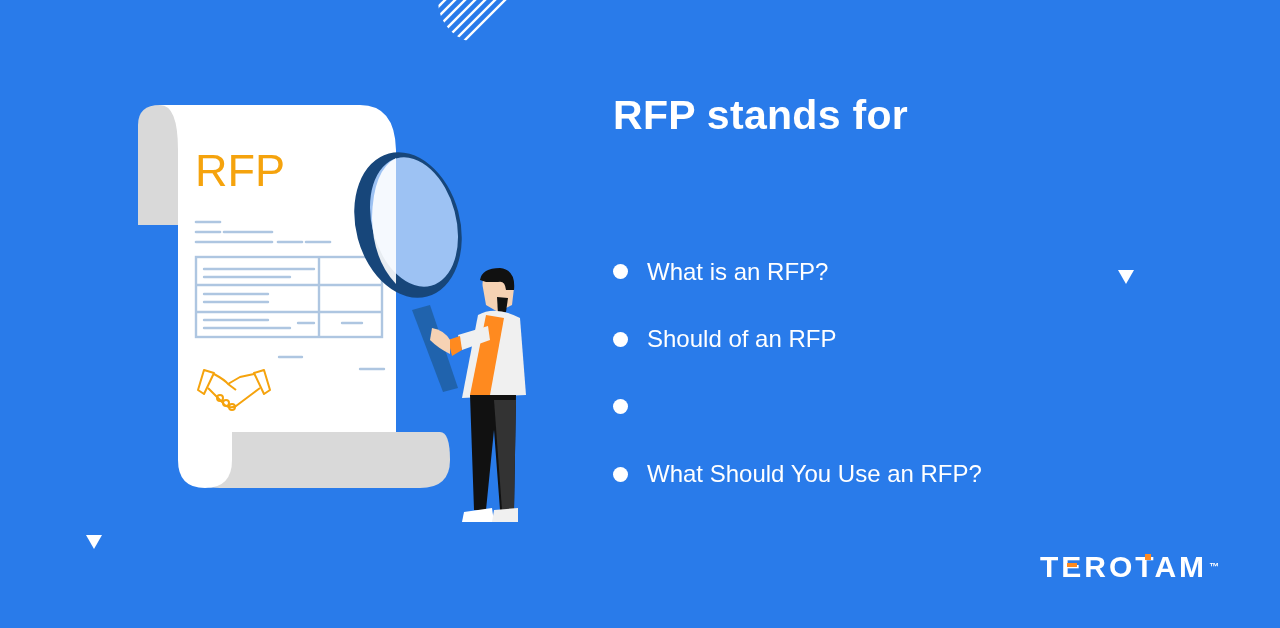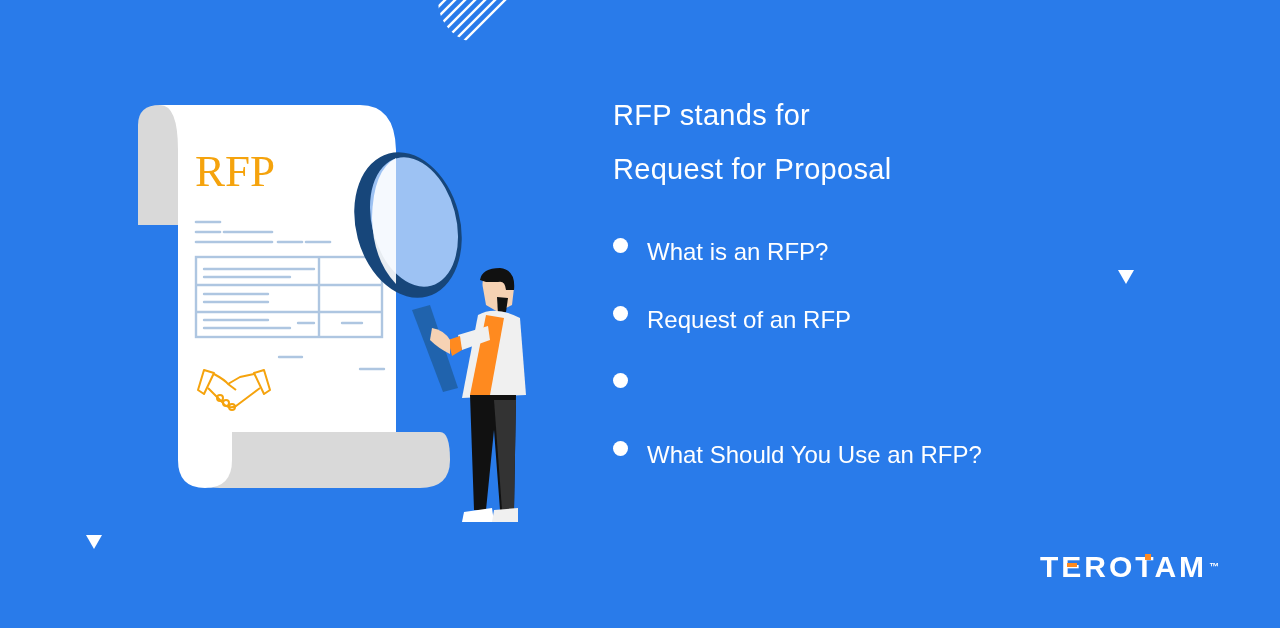--- a/index.html
+++ b/index.html
@@ -5,28 +5,28 @@
   html, body { margin:0; padding:0; }
   body {
     width:1280px; height:628px; overflow:hidden;
     background:#297bea;
     font-family:"Liberation Sans", sans-serif;
     position:relative;
   }
   .stage { position:absolute; left:0; top:0; width:1280px; height:628px; }
   .title {
     position:absolute; left:613px; top:88px;
-    color:#ffffff; font-weight:normal; font-size:29px; line-height:54px;
+    color:#ffffff; font-weight:bold; font-size:41px; line-height:54px;
     margin:0; letter-spacing:0.3px;
   }
   .bullets {
     position:absolute; left:613px; top:238px; margin:0; padding:0; list-style:none;
   }
   .bullets li {
-    display:flex; align-items:flex-start; height:67.5px; color:#fff;
+    display:flex; align-items:center; height:67.5px; color:#fff;
     font-size:24px;
   }
   .bullets .dot {
     width:15px; height:15px; border-radius:50%; background:#fff;
     margin-right:19px; display:inline-block;
   }
   .tri { position:absolute; width:0; height:0;
     border-left:8px solid transparent; border-right:8px solid transparent;
     border-top:14px solid #fff; }
   .logo {
@@ -127,35 +127,34 @@
       <path d="M458 335 L488 326 L490 340 L462 350 Z" fill="#f0f0f0"></path>
       <path d="M448 340 L460 336 L462 350 L452 356 Z" fill="#ff8a1f"></path>
       <path d="M432 328 Q444 330 450 340 L450 354 Q438 348 430 340 Z" fill="#f6d2b4"></path>
       <path d="M470 395 L516 395 L514 510 L500 510 L494 430 L486 510 L474 510 Z" fill="#111"></path>
       <path d="M494 400 L516 400 L514 510 L502 510 Z" fill="#333"></path>
       <path d="M464 512 L492 508 L494 522 L462 522 Z" fill="#fff"></path>
       <path d="M494 510 L518 508 L518 522 L492 522 Z" fill="#f0f0f0"></path>
     </g>
   </svg>
 
-  <div style="position:absolute;left:195px;top:146px;color:#f5a30d;font-size:45px;line-height:50px;font-family:Liberation Serif, serif;">RFP</div>
+  <div style="position:absolute;left:195px;top:146px;color:#f5a30d;font-size:45px;line-height:50px;font-family:Liberation Sans, sans-serif;">RFP</div>
 
   <h1 class="title">
     <span>RFP stands for</span><br>
-    <span>Request for Proposal</span>
   </h1>
 
   <ul class="bullets">
     <li>
         <span class="dot"></span>
         <span>What is an RFP?</span>
       </li>
     <li>
         <span class="dot"></span>
-        <span>Request of an RFP</span>
+        <span>Should of an RFP</span>
       </li>
     <li>
         <span class="dot"></span>
       </li>
     <li>
         <span class="dot"></span>
         <span>What Should You Use an RFP?</span>
       </li>
   </ul>
 

